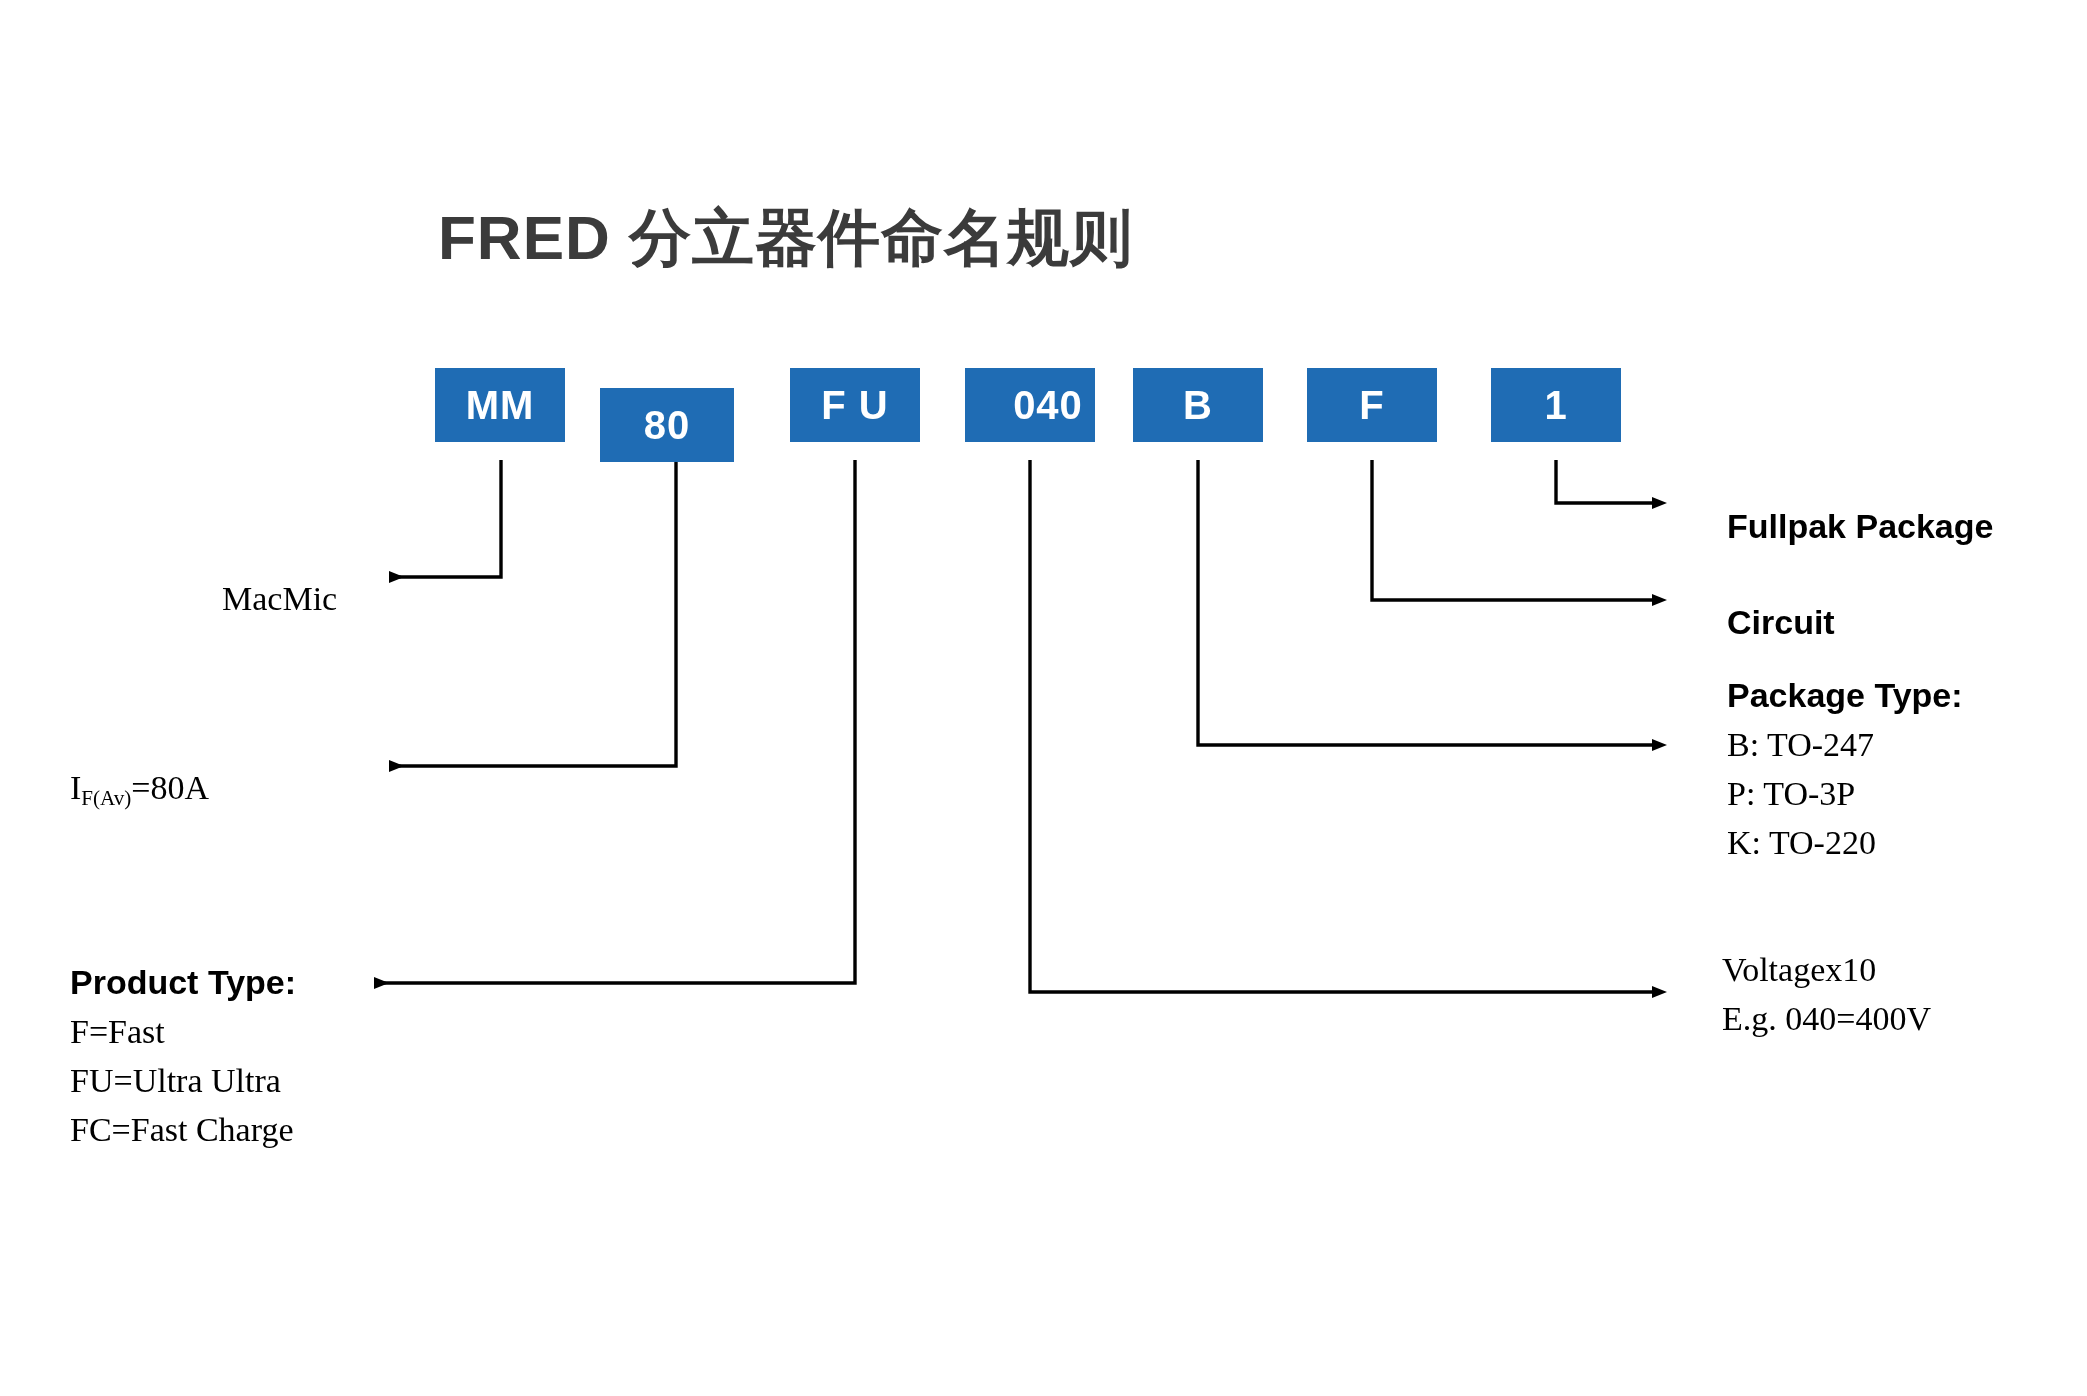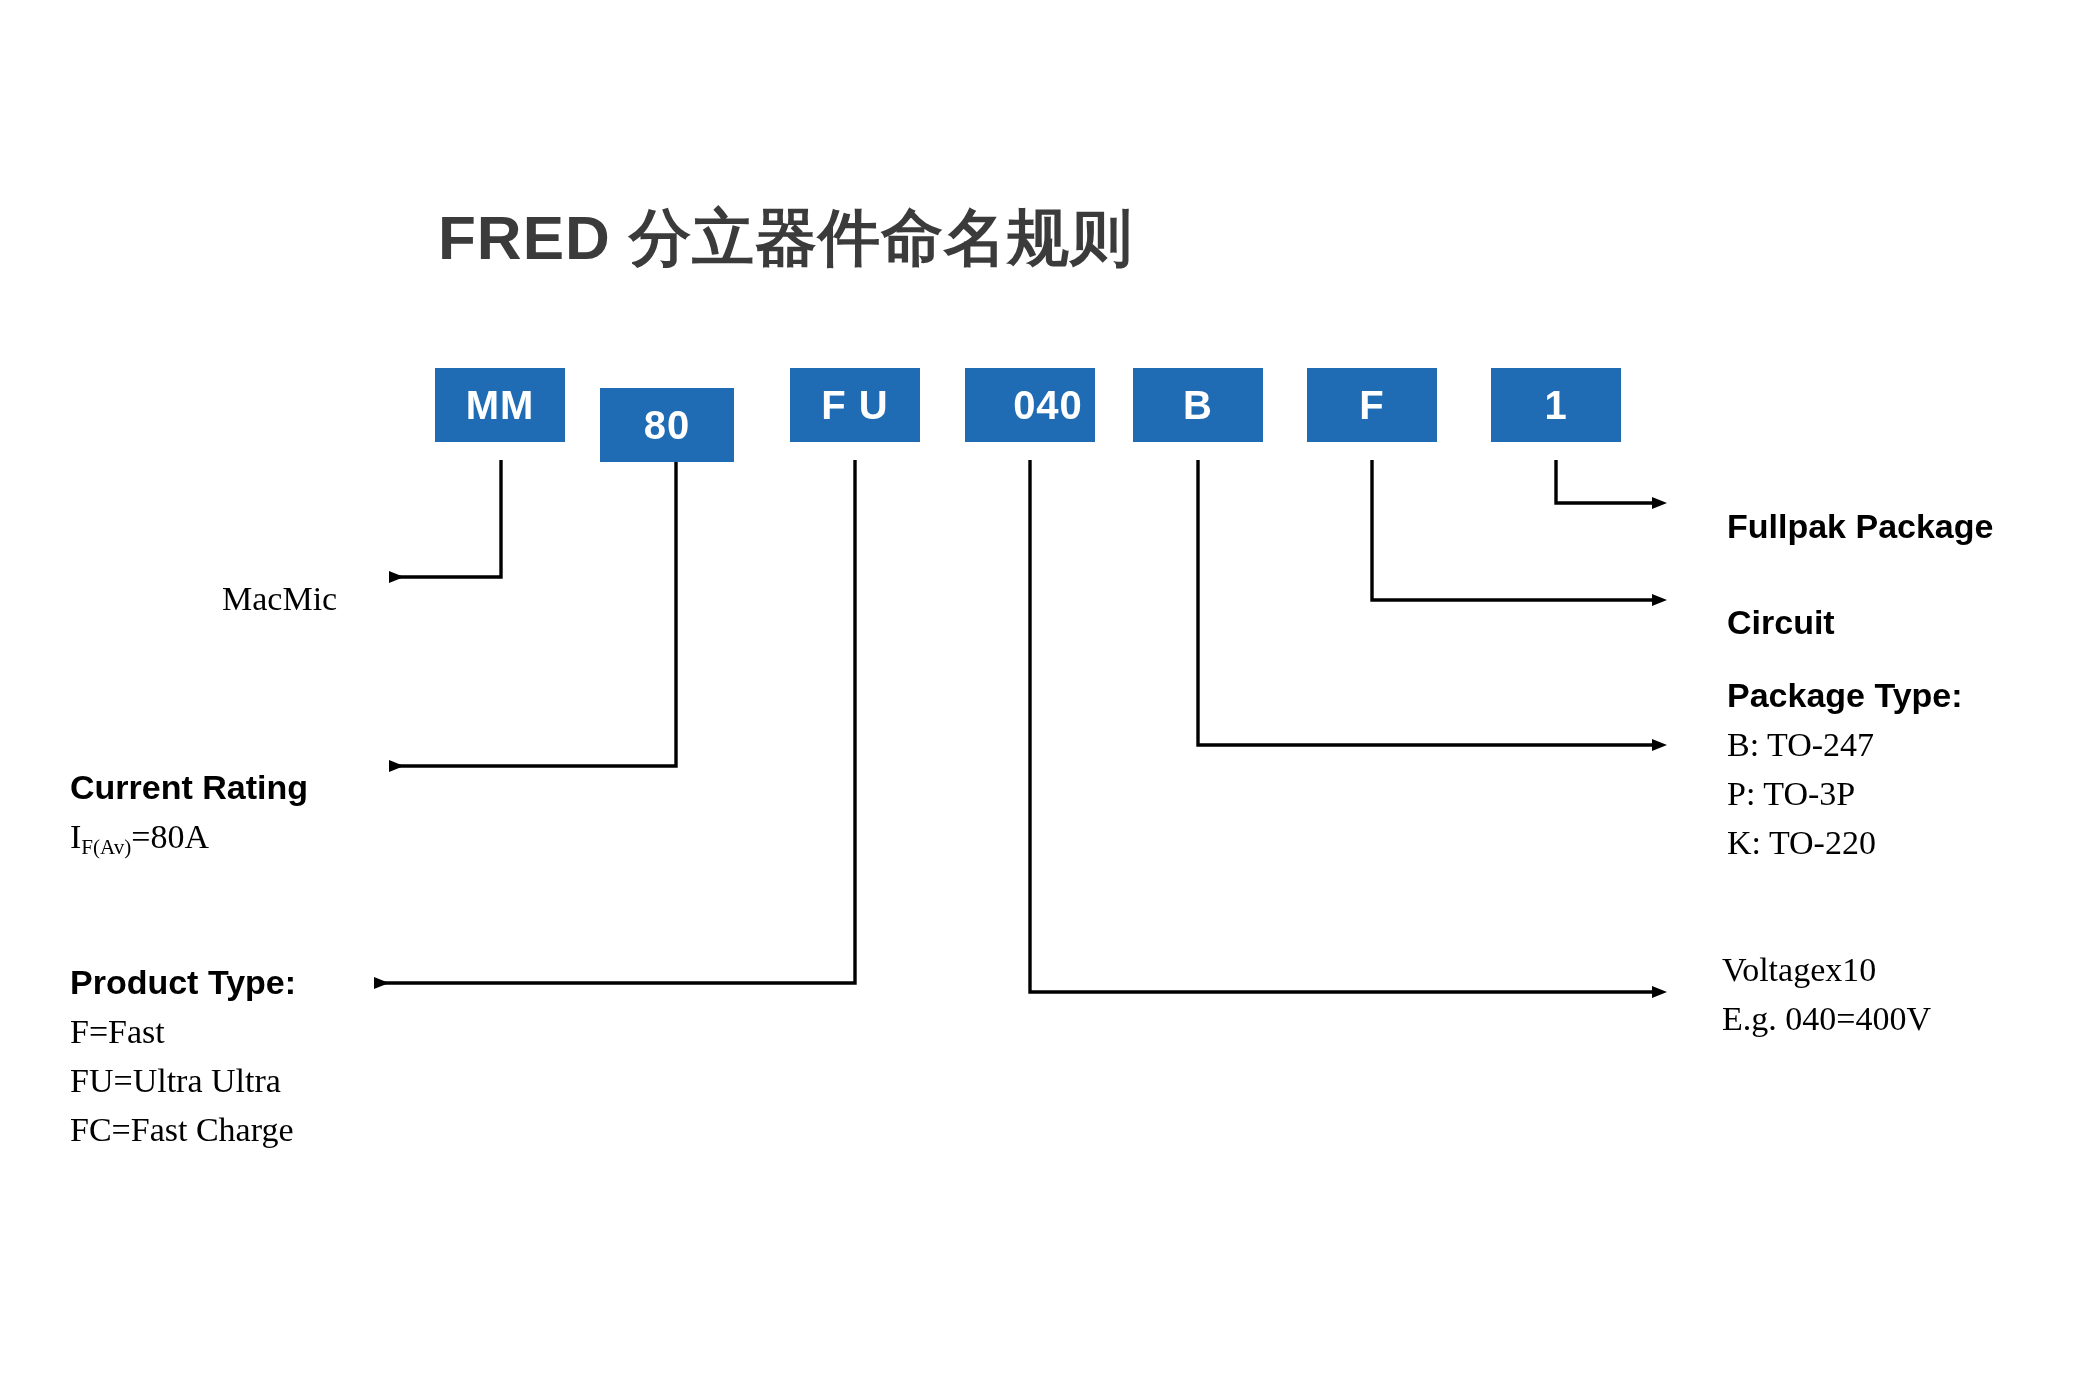--- a/index.html
+++ b/index.html
@@ -121,21 +121,20 @@
   </div>
   <div class="code-box" style="left:1491px;top:368px;width:130px;height:74px;">
     <span>1</span>
   </div>
 
   <div class="label" style="left:222px;top:554px;">
     <div class="ln">MacMic</div>
   </div>
 
   <div class="label" style="left:70px;top:743px;">
-    <div class="hd">Current Rating</div>
     <div class="ln"><span>I</span><sub>F(Av)</sub><span>=80A</span></div>
   </div>
 
   <div class="label" style="left:70px;top:938px;">
     <div class="hd">Product Type:</div>
     <div class="ln">F=Fast</div>
     <div class="ln">FU=Ultra Ultra</div>
     <div class="ln">FC=Fast Charge</div>
   </div>
 

